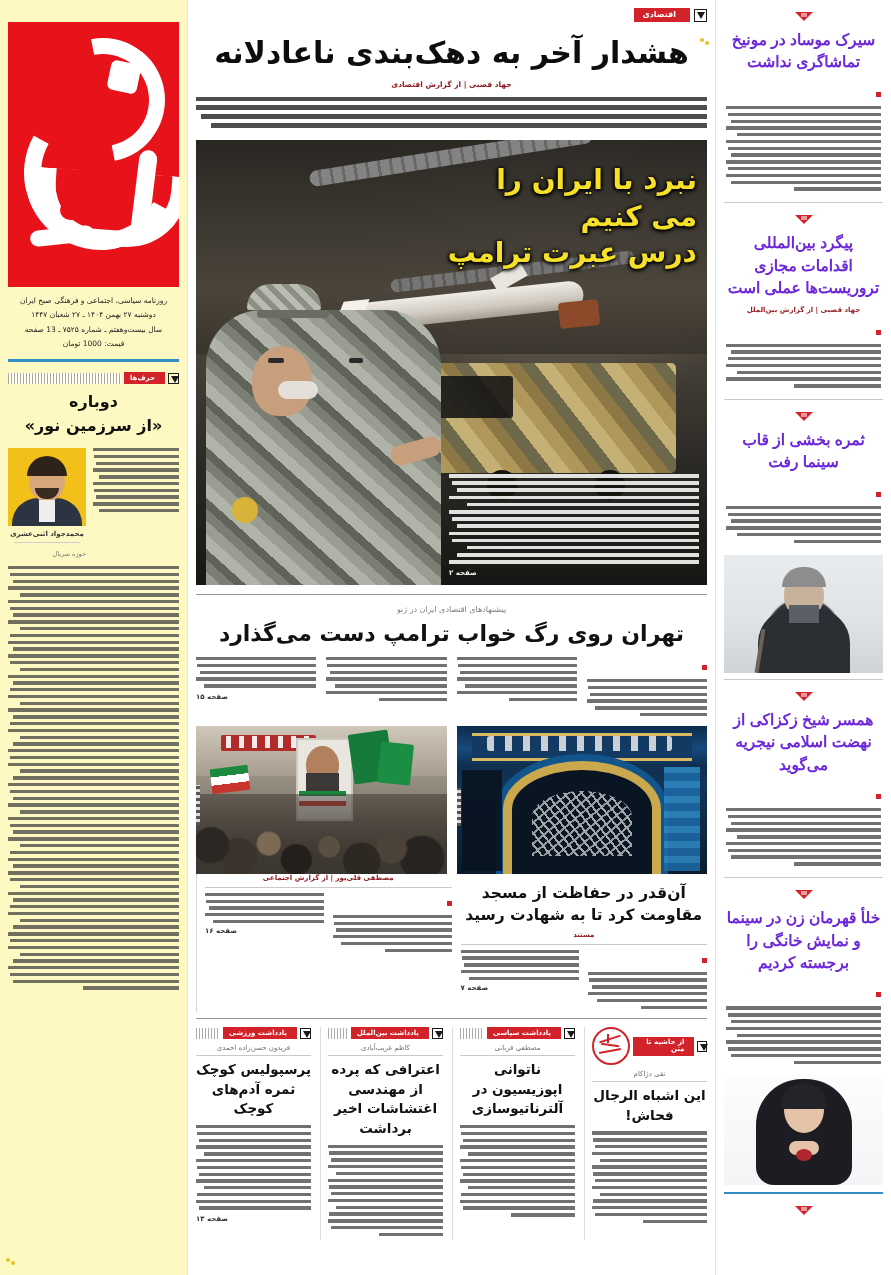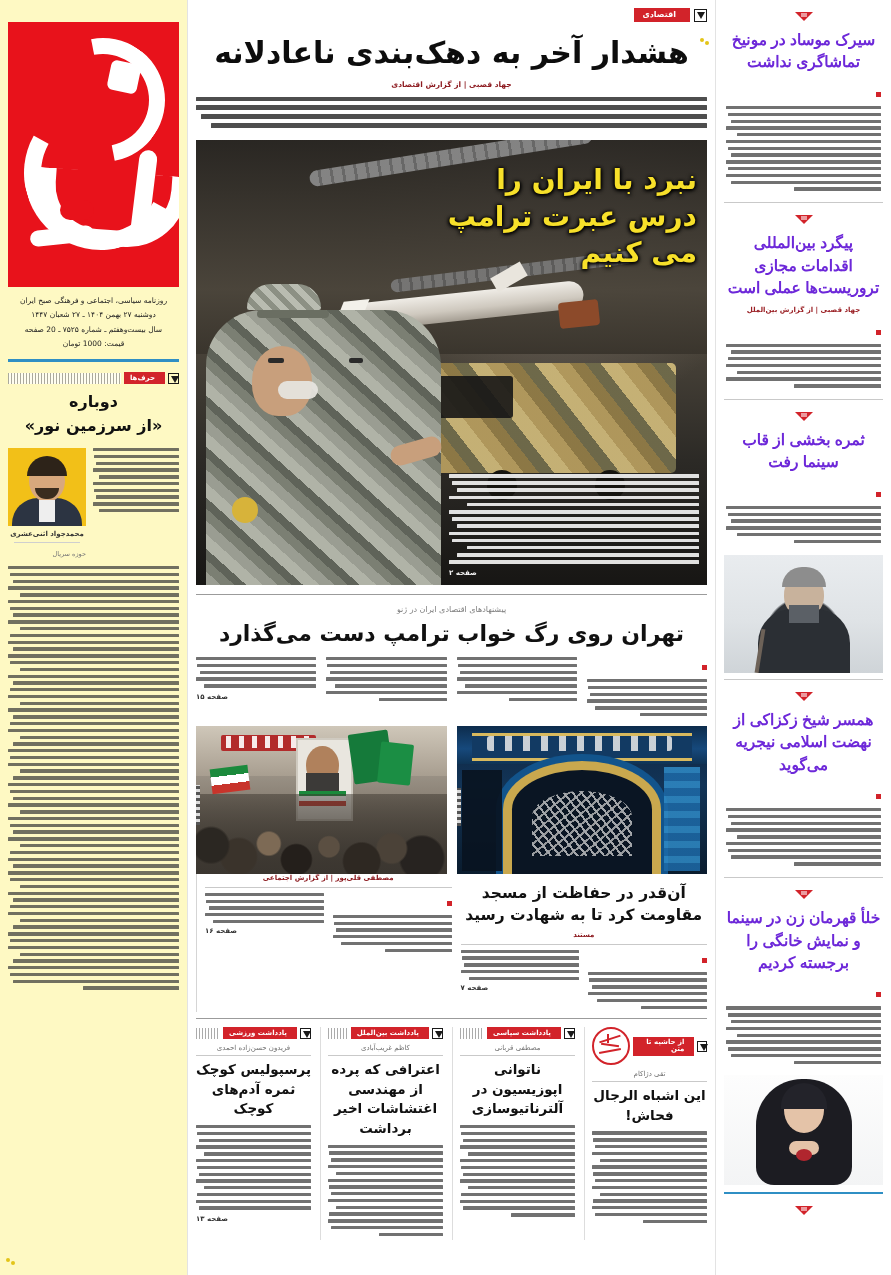--- a/index.html
+++ b/index.html
@@ -291,22 +291,22 @@
         background:repeating-linear-gradient(45deg,#b9bcb1 0 6px,#8c9084 6px 12px);"></div>
       <div style="position:absolute;left:12%;bottom:60%;width:72px;height:8px;border-radius:4px;background:#6a6e62;"></div>
       <div style="position:absolute;left:16%;bottom:42%;width:40px;height:18px;border-radius:9px;background:#e6e4de;opacity:.95"></div>
       <div style="position:absolute;left:14%;bottom:50%;width:16px;height:5px;background:#2a2a2a;border-radius:2px;"></div>
       <div style="position:absolute;left:30%;bottom:50%;width:14px;height:5px;background:#2a2a2a;border-radius:2px;"></div>
       <div style="position:absolute;left:38%;bottom:28%;width:52px;height:20px;border-radius:10px;background:#c89f7c;transform:rotate(-16deg);"></div>
       <div style="position:absolute;left:7%;bottom:14%;width:26px;height:26px;border-radius:50%;background:#d7b33a;"></div>
 
       <div class="overlay-head">
         <div>نبرد با ایران را</div>
+        <div>می کنیم</div>
         <div>درس عبرت ترامپ</div>
-        <div>می کنیم</div>
       </div>
 
       <div class="hero-copy body-copy">
         <div class="ln s1"></div>
           <div class="ln s3"></div>
           <div class="ln s2"></div>
           <div class="ln s1"></div>
         <div class="ln s4"></div>
           <div class="ln s1"></div>
           <div class="ln s3"></div>
@@ -608,21 +608,21 @@
            border:16px solid #fff;border-radius:0 0 60px 60px;border-top:none;transform:rotate(4deg);"></div>
       <div style="position:absolute;left:52px;top:178px;width:34px;height:20px;background:#e8121b;border-radius:10px;"></div>
       <div style="position:absolute;left:22px;top:206px;width:64px;height:16px;background:#fff;border-radius:8px;transform:rotate(-6deg);"></div>
       <div style="position:absolute;right:26px;top:128px;width:18px;height:86px;background:#fff;border-radius:9px;transform:rotate(7deg);"></div>
       <span class="glyph" style="left:0;top:0;opacity:0;font-size:1px;">جوان</span>
     </div>
 
     <div class="mast-meta">
       <div>روزنامه سیاسی، اجتماعی و فرهنگی صبح ایران</div>
       <div>دوشنبه ۲۷ بهمن ۱۴۰۴ ـ ۲۷ شعبان ۱۴۴۷</div>
-      <div>سال بیست‌وهفتم ـ شماره ۷۵۲۵ ـ 20 صفحه</div>
+      <div>سال بیست‌وهفتم ـ شماره ۷۵۲۵ ـ 13 صفحه</div>
       <div>قیمت: 1000 تومان</div>
     </div>
     <div class="mast-rule"></div>
 
     <div class="btag" style="padding-top:2px">
       <div class="tag-ic"></div>
       <div class="tag-red">حرف‌ها</div>
       <div class="barcode"></div>
     </div>
 

